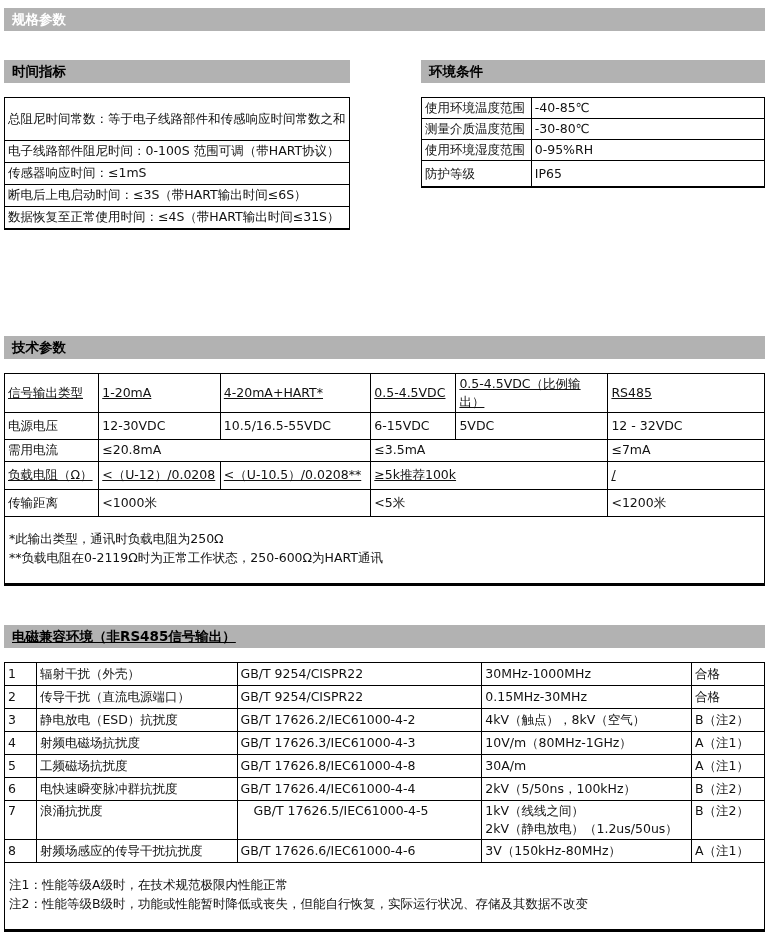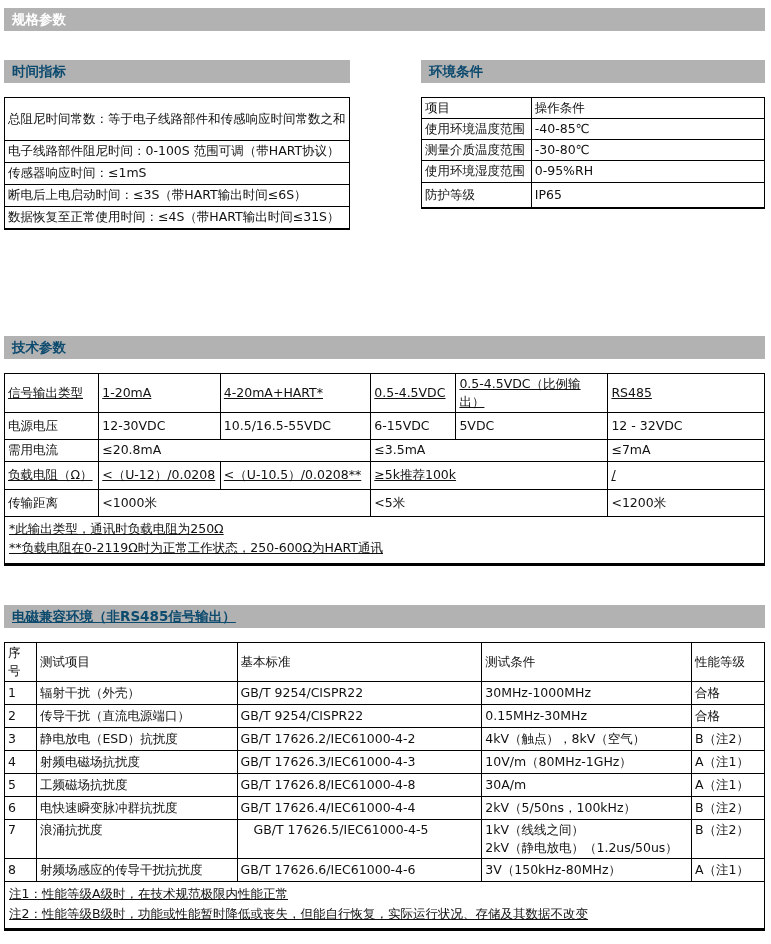--- a/index.html
+++ b/index.html
@@ -7,21 +7,21 @@
     width:771px;height:944px;overflow:hidden;
     font-family:"DejaVu Sans","Liberation Sans",sans-serif;
     color:var(--text-color,#111111);
   }
   .page{box-sizing:border-box;width:771px;height:944px;padding:0 6px 0 4px;}
 
   .bar{
     box-sizing:border-box;height:23px;line-height:23px;
     background:var(--bar-bg,#b2b2b2);
     font-size:13.5px;font-weight:bold;padding-left:8px;
-    color:#0c4a6e;overflow:hidden;white-space:nowrap;
+    color:#000000;overflow:hidden;white-space:nowrap;
   }
   .bar-primary{margin-top:8px;color:var(--bar-primary-text,#ffffff);}
 
   .two-col{display:flex;justify-content:space-between;margin-top:29px;}
   .col-left{width:346px;}
   .col-right{width:344px;}
 
   table{border-collapse:collapse;table-layout:fixed;width:100%;margin-top:14px;
         border:1px solid var(--border-color,#000);}
   td,th{
@@ -42,21 +42,21 @@
 
   .tech-table tr.h28{height:28px;text-decoration:underline;}
   .tech-table tr.h27{height:27px;}
   .tech-table tr.h22{height:22px;}
   .tech-table tr.h38{height:38px;}
 
   .emc-table tr{height:23px;}
   .emc-table tr.hdr{height:24px;}
   .emc-table tr.h38{height:38px;}
 
-  .notes-cell{height:42px;vertical-align:top;padding:2px 4px;line-height:1.55;text-decoration:underline;}
+  .notes-cell{height:42px;vertical-align:top;padding:12px 4px;line-height:1.55;}
 </style>
 </head>
 <body>
 
 <div class="page">
 
   <div class="bar bar-primary">规格参数</div>
 
   <div class="two-col">
 
@@ -84,24 +84,20 @@
     </div>
 
     <div class="col-right">
       <div class="bar">环境条件</div>
       <table class="env-table">
         <colgroup>
             <col style="width:32%">
             <col style="width:68%">
           </colgroup>
         <tbody>
-            <tr class="hdr">
-          <th>项目</th>
-          <th>操作条件</th>
-        </tr>
         <tr>
           <td>使用环境温度范围</td>
           <td>-40-85℃</td>
         </tr>
         <tr>
           <td>测量介质温度范围</td>
           <td>-30-80℃</td>
         </tr>
         <tr>
           <td>使用环境湿度范围</td>
@@ -175,27 +171,20 @@
 
   <table class="emc-table">
     <colgroup>
       <col style="width:4.2%">
         <col style="width:26.4%">
         <col style="width:32.2%">
       <col style="width:27.6%">
         <col style="width:9.6%">
     </colgroup>
     <tbody>
-        <tr class="hdr">
-      <th>序号</th>
-      <th>测试项目</th>
-      <th>基本标准</th>
-      <th>测试条件</th>
-      <th>性能等级</th>
-    </tr>
     <tr>
       <td>1</td>
       <td>辐射干扰（外壳）</td>
       <td>GB/T 9254/CISPR22</td>
       <td>30MHz-1000MHz</td>
       <td>合格</td>
     </tr>
     <tr>
       <td>2</td>
       <td>传导干扰（直流电源端口）</td>

